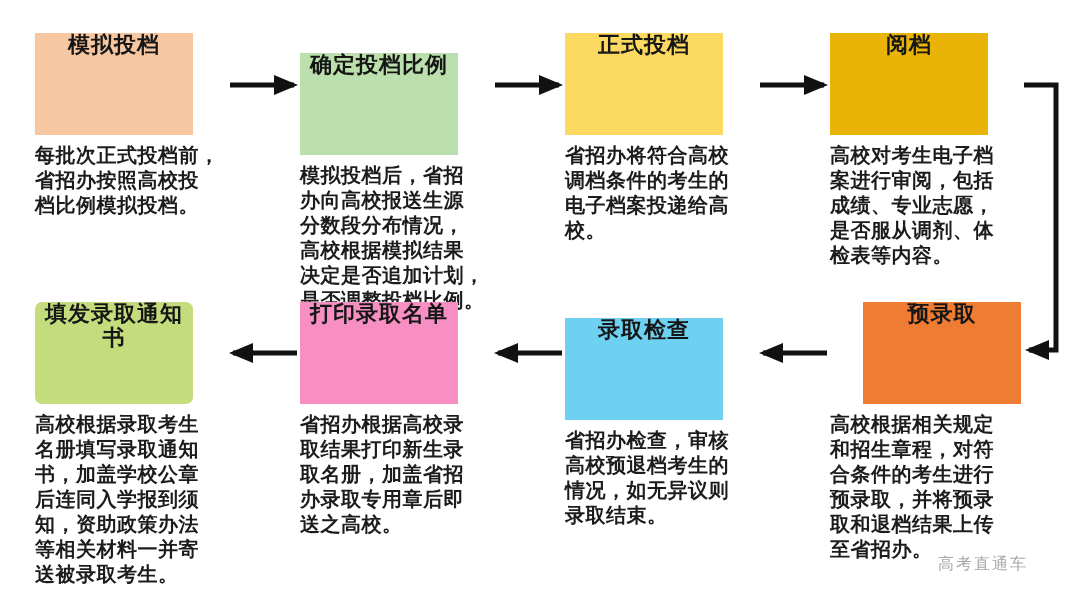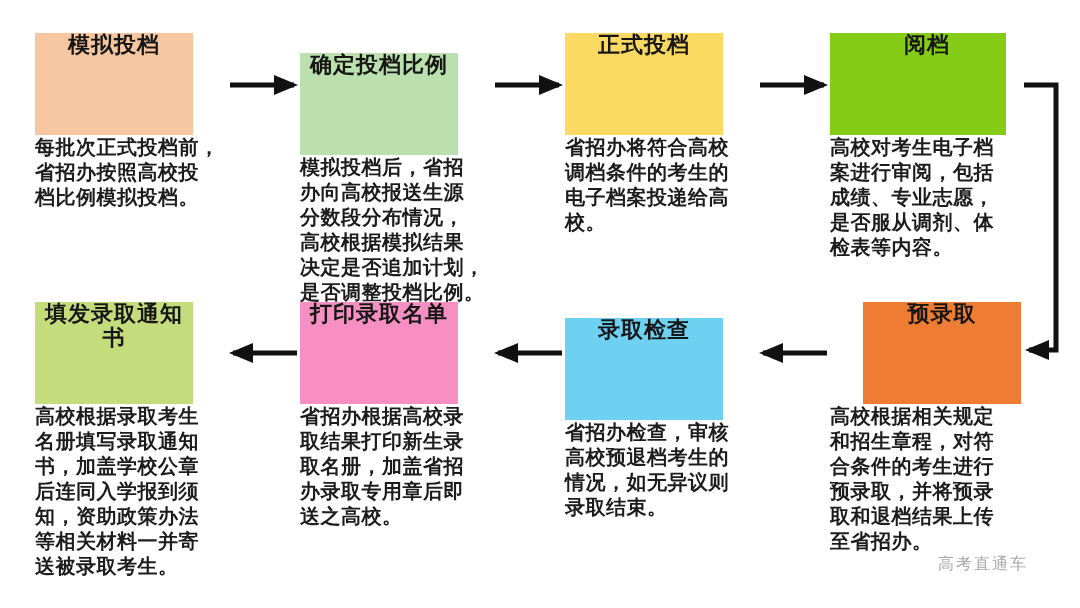--- a/index.html
+++ b/index.html
@@ -10,21 +10,21 @@
   .step{position:absolute;width:236px;}
   .box{
     width:158px;height:102px;
     display:flex;align-items:flex-start;justify-content:center;
   }
   .box .title{
     font-size:22px;font-weight:700;color:#161616;letter-spacing:1px;
     text-align:center;line-height:1.1;
   }
   .desc{
-    margin-top:0;width:236px;
+    margin-top:8px;width:236px;
     font-size:20px;font-weight:700;color:#1c1c1c;
     line-height:25px;letter-spacing:0.5px;white-space:pre-line;
   }
   
   .s0{left:35px;top:33px;}
   .s1{left:300px;top:33px;}
   .s2{left:565px;top:33px;}
   .s3{left:830px;top:33px;}
   
   .s4{left:830px;top:302px;}
@@ -84,21 +84,21 @@
     <div class="box" style="background: rgb(252, 217, 96);">
       <span class="title">正式投档</span>
     </div>
     <div class="desc">省招办将符合高校
 调档条件的考生的
 电子档案投递给高
 校。</div>
   </div>
 
   <div class="step s3">
-    <div class="box" style="background: #84cc16; padding-left: 18px;">
+    <div class="box" style="background: #eab308;">
       <span class="title">阅档</span>
     </div>
     <div class="desc">高校对考生电子档
 案进行审阅，包括
 成绩、专业志愿，
 是否服从调剂、体
 检表等内容。</div>
   </div>
 
   <div class="step s4">
@@ -128,21 +128,21 @@
       <span class="title">打印录取名单</span>
     </div>
     <div class="desc">省招办根据高校录
 取结果打印新生录
 取名册，加盖省招
 办录取专用章后即
 送之高校。</div>
   </div>
 
   <div class="step s7">
-    <div class="box" style="background: rgb(197, 220, 124);">
+    <div class="box" style="background: rgb(197, 220, 124); border-radius: 7px;">
       <span class="title">填发录取通知书</span>
     </div>
     <div class="desc">高校根据录取考生
 名册填写录取通知
 书，加盖学校公章
 后连同入学报到须
 知，资助政策办法
 等相关材料一并寄
 送被录取考生。</div>
   </div>

